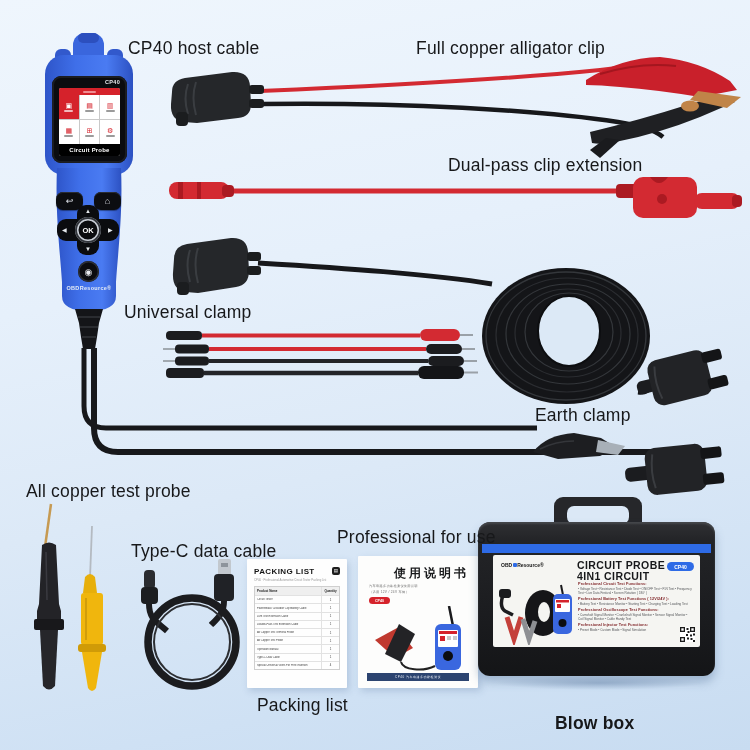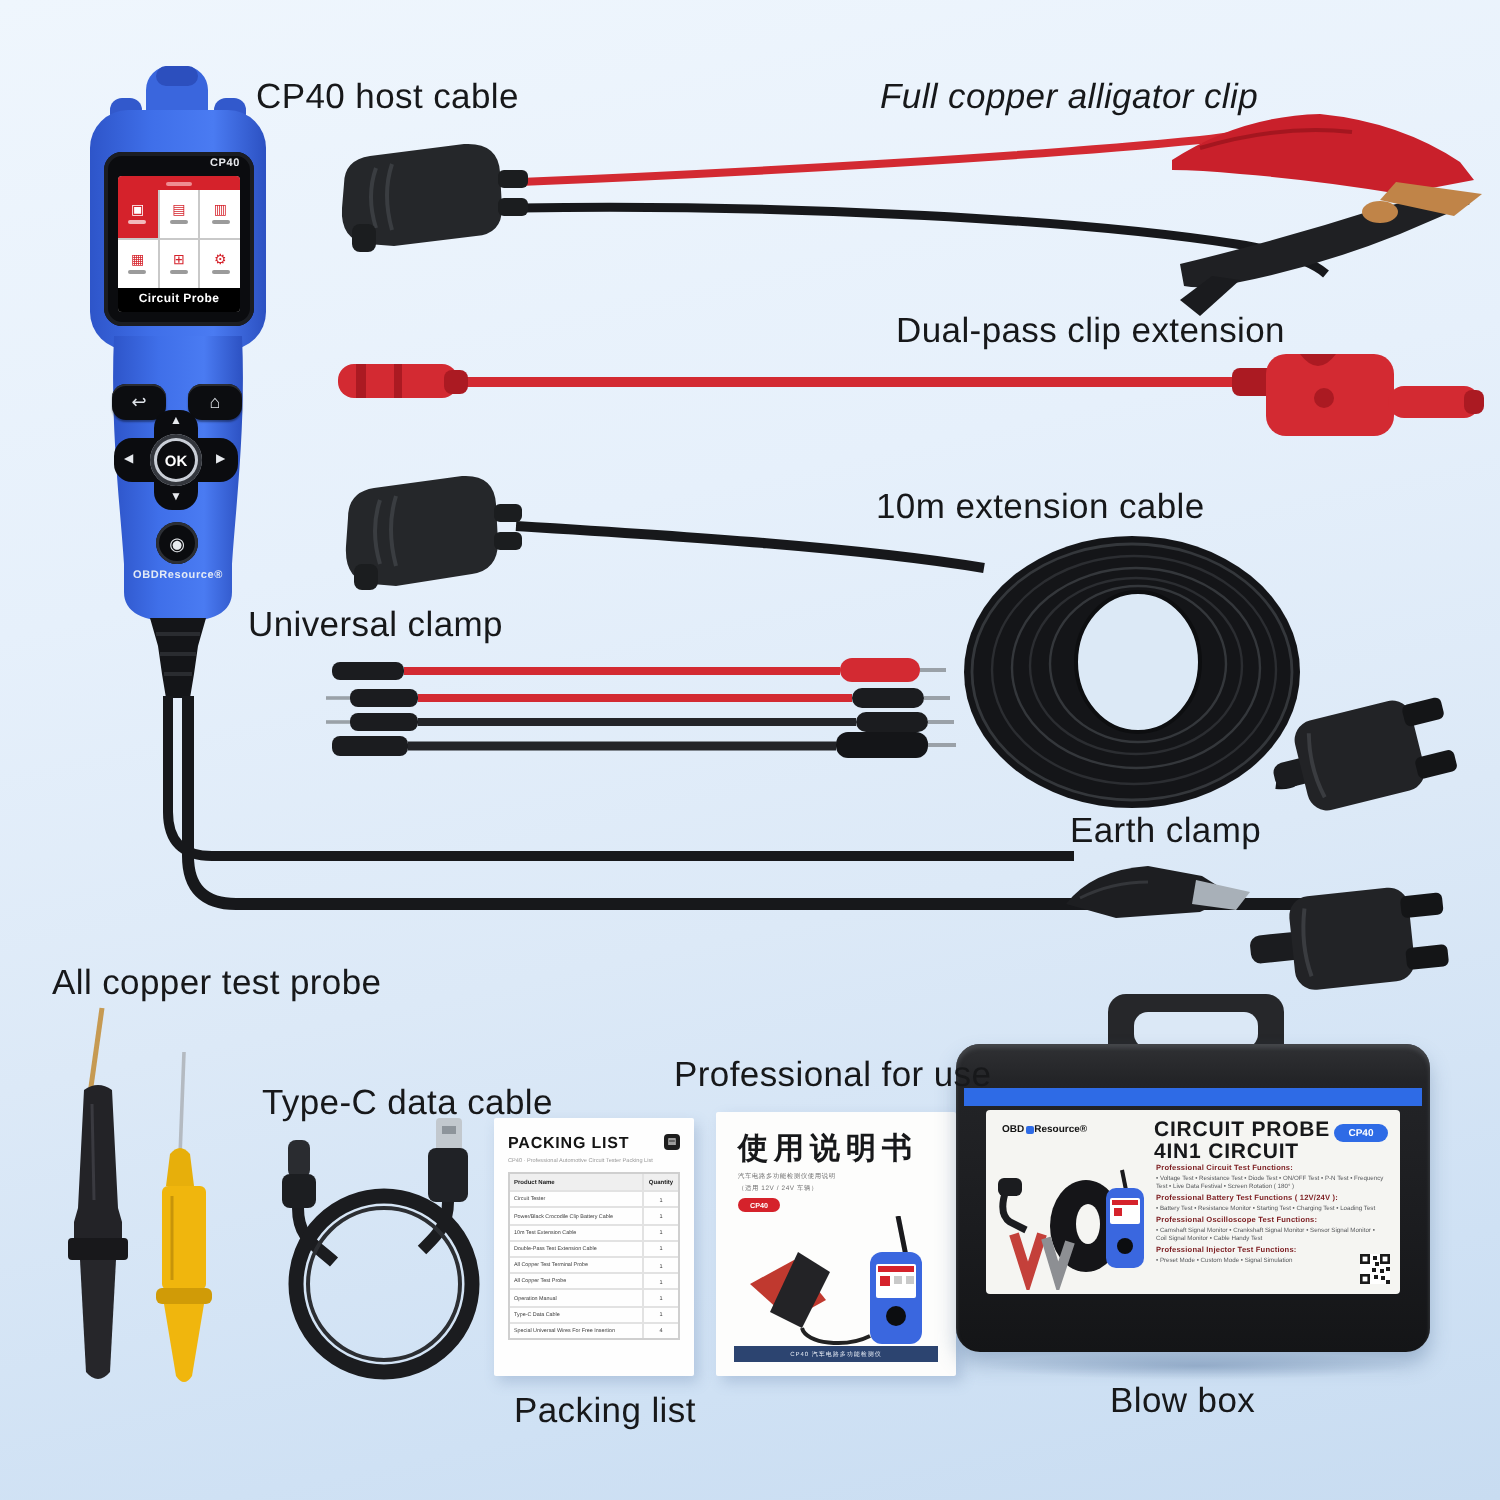--- a/index.html
+++ b/index.html
@@ -53,21 +53,21 @@
   .ptable{margin-top:4px;border:.5px solid #cfcfcf;}
   .prow{display:flex;border-top:.5px solid #e2e2e2;height:8.2px;align-items:center;}
   .prow:first-child{border-top:none;background:#efefef;height:8.8px;}
   .prow .c1{flex:1;font-size:2.7px;color:#3c3c3c;padding-left:2px;white-space:nowrap;overflow:hidden;}
   .prow:first-child .c1,.prow:first-child .c2{font-weight:bold;font-size:3px;color:#222;}
   .prow .c2{width:18px;text-align:center;font-size:2.8px;color:#3c3c3c;border-left:.5px solid #e2e2e2;align-self:stretch;display:flex;align-items:center;justify-content:center;}
 
   
   .manual{left:358px;top:556px;width:120px;height:132px;background:#fdfdfc;border-radius:1px;
           box-shadow:3px 3px 7px rgba(90,120,160,.28);padding:9px 9px 7px 11px;}
-  .manual .mt{font-size:15px;font-weight:bold;letter-spacing:3px;color:#17181a;}
+  .manual .mt{font-size:12px;font-weight:bold;letter-spacing:3px;color:#17181a;text-align:right;}
   .manual .ms{font-size:3.2px;color:#707070;margin-top:2px;letter-spacing:.3px;}
   .manual .badge{margin-top:3px;width:21px;height:7px;background:#d5222b;border-radius:4px;color:#fff;
                  font-size:3.6px;font-weight:bold;display:flex;align-items:center;justify-content:center;}
   .manual .mfoot{position:absolute;left:9px;right:9px;bottom:7px;height:8px;background:#2c4470;color:#e9eef7;
                  font-size:3px;display:flex;align-items:center;justify-content:center;letter-spacing:.5px;}
 
   
   .case{left:478px;top:494px;width:240px;height:192px;}
   .case .handle{position:absolute;left:76px;top:3px;width:88px;height:36px;background:#26272a;border-radius:9px;
                 box-shadow:inset 0 -2px 0 #0e0f11;}
@@ -295,30 +295,29 @@
     <div class="okbtn">
         <span>OK</span>
       </div>
   </div>
   <div class="ov flash">
       <span>◉</span>
     </div>
   <div class="ov brand">OBDResource®</div>
 
   <div class="lbl" style="left:128px;top:38px;">CP40 host cable</div>
-  <div class="lbl" style="left:440px;top:38px;font-style:italic;">Full copper alligator clip</div>
+  <div class="lbl" style="left:416px;top:38px;">Full copper alligator clip</div>
   <div class="lbl" style="left:448px;top:155px;">Dual-pass clip extension</div>
-  <div class="lbl" style="left:438px;top:243px;">10m extension cable</div>
   <div class="lbl" style="left:124px;top:302px;">Universal clamp</div>
   <div class="lbl" style="left:535px;top:405px;">Earth clamp</div>
   <div class="lbl" style="left:26px;top:481px;">All copper test probe</div>
   <div class="lbl" style="left:131px;top:541px;">Type-C data cable</div>
   <div class="lbl" style="left:337px;top:527px;">Professional for use</div>
   <div class="lbl" style="left:257px;top:695px;">Packing list</div>
-  <div class="lbl" style="left:555px;top:690px;">Blow box</div>
+  <div class="lbl" style="left:555px;top:713px;font-weight:bold;">Blow box</div>
 
   <div class="ov sheet">
     <div class="ttl-row">
       <span class="ttl">PACKING LIST</span>
       <span class="dicon">▤</span>
     </div>
     <div class="sub">CP40 · Professional Automotive Circuit Tester Packing List</div>
     <div class="ptable">
       <div class="prow">
         <span class="c1">Product Name</span>

